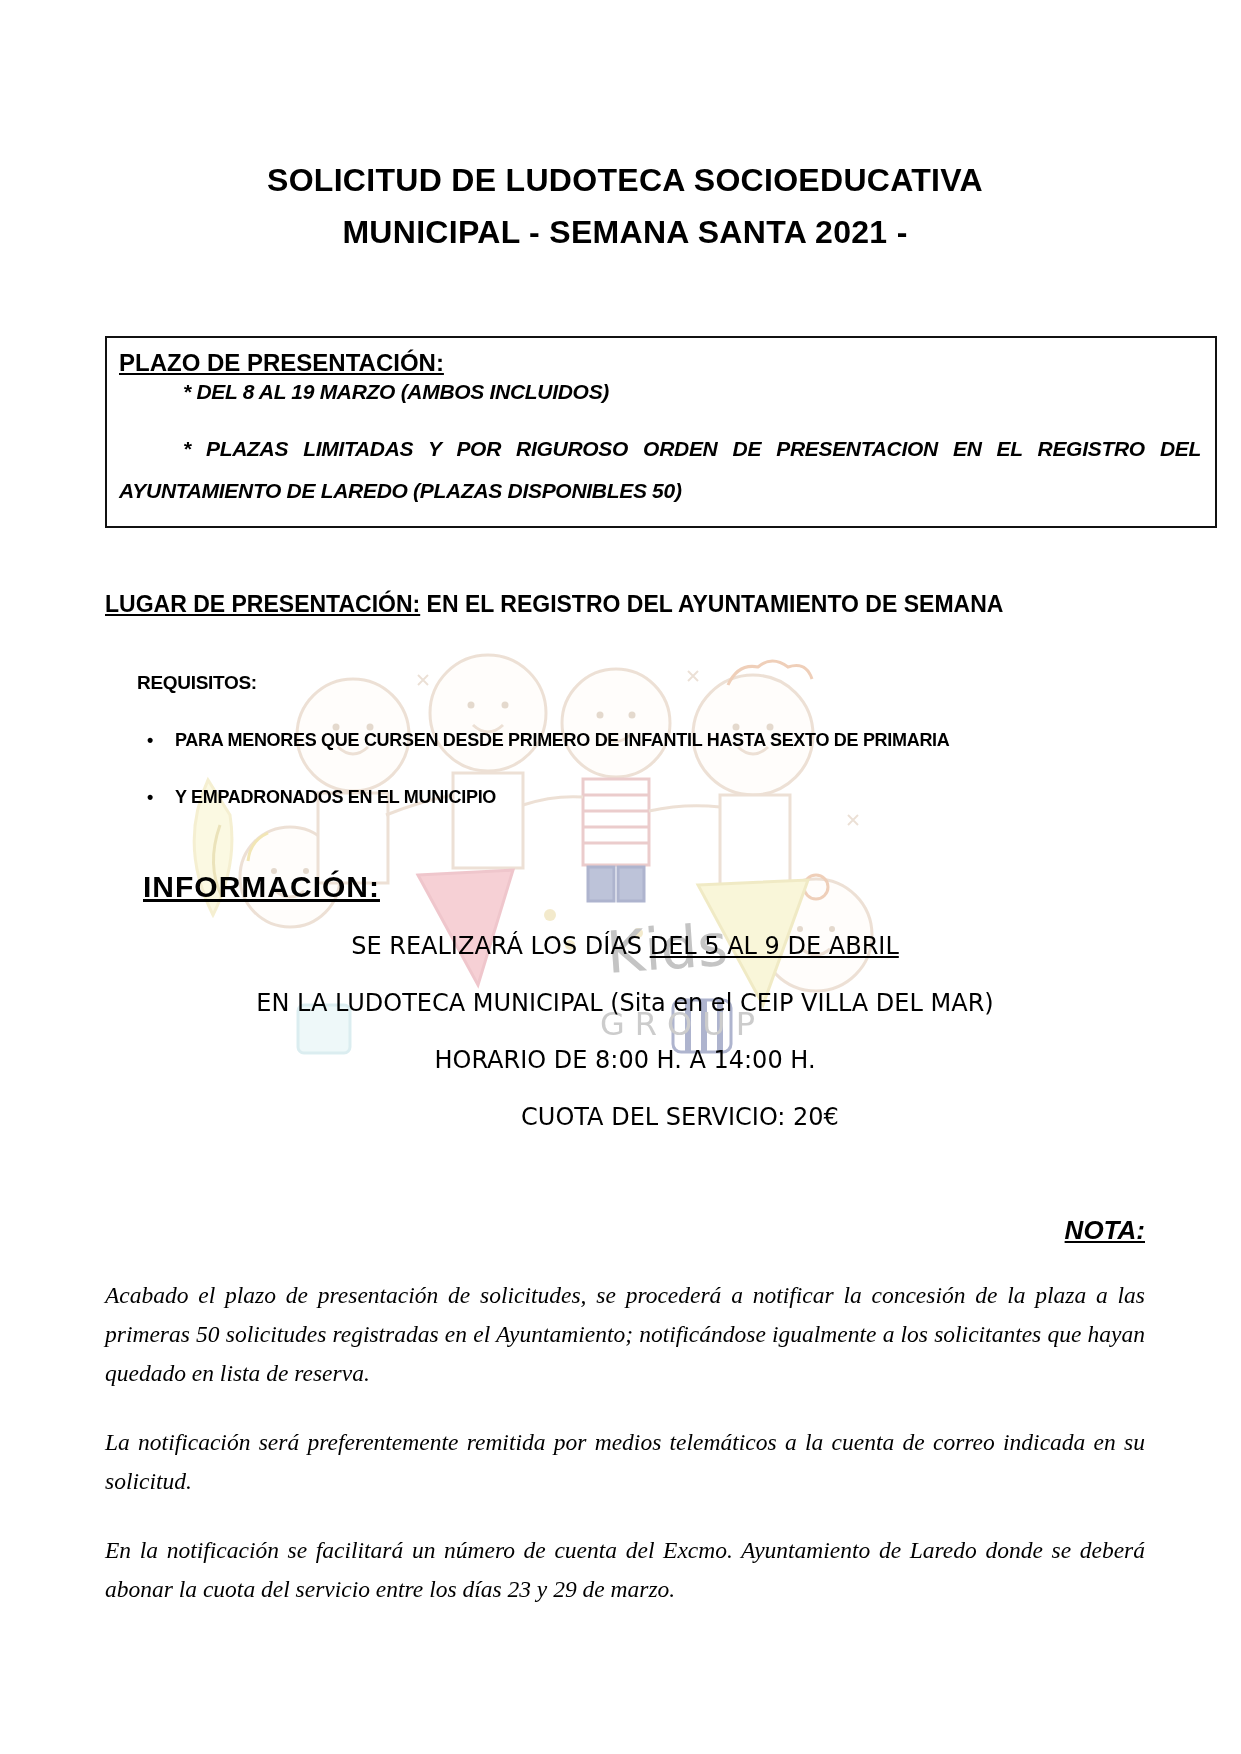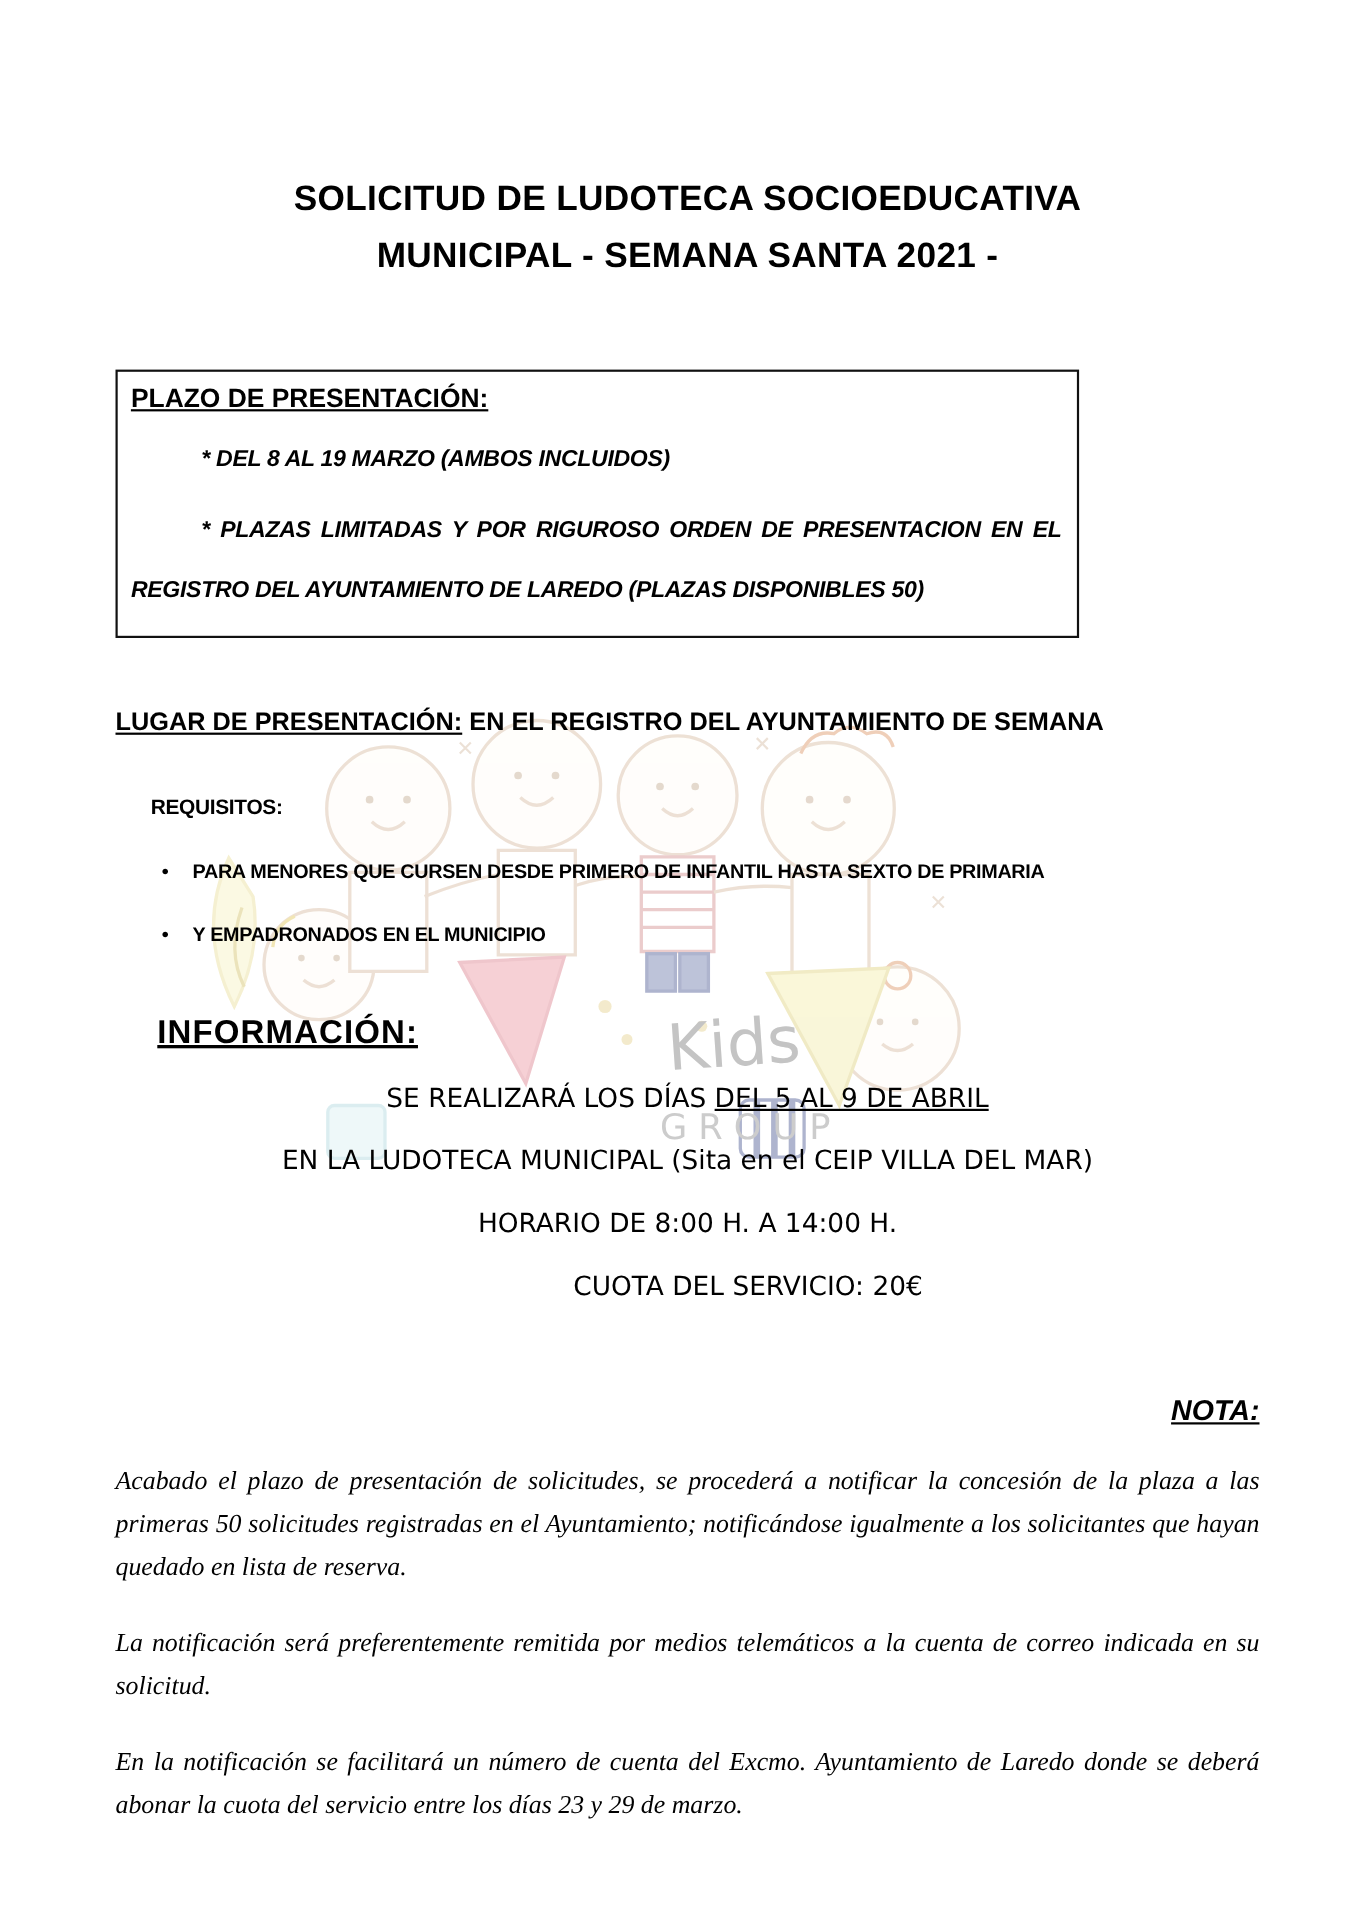--- a/index.html
+++ b/index.html
@@ -25,37 +25,37 @@
     font-weight: bold;
     font-size: 32px;
     line-height: 52px;
     letter-spacing: 0.3px;
   }
   .plazo-box {
     margin-top: 78px;
     border: 2px solid #111111;
     padding: 10px 14px 14px 12px;
     box-sizing: border-box;
-    width: 876px;
+    width: 1112px;
   }
   .plazo-heading {
     font-weight: bold;
     font-size: 24px;
     line-height: 30px;
     text-decoration: underline;
   }
   .plazo-item {
     font-weight: bold;
     font-style: italic;
     font-size: 21px;
     letter-spacing: -0.3px;
     margin: 0;
   }
-  .plazo-item1 { margin-top: 26px; text-indent: 64px; line-height: 28px; }
-  .plazo-item2 { margin-top: 22px; text-indent: 64px; line-height: 55px; text-align: justify; }
+  .plazo-item1 { text-indent: 64px; line-height: 28px; }
+  .plazo-item2 { margin-top: 22px; text-indent: 64px; line-height: 42px; text-align: justify; }
   .lugar-line {
     margin-top: 62px;
     font-weight: bold;
     font-size: 23px;
     line-height: 28px;
   }
   .lugar-label { text-decoration: underline; }
   .requisitos-heading {
     margin-top: 54px;
     margin-left: 32px;

